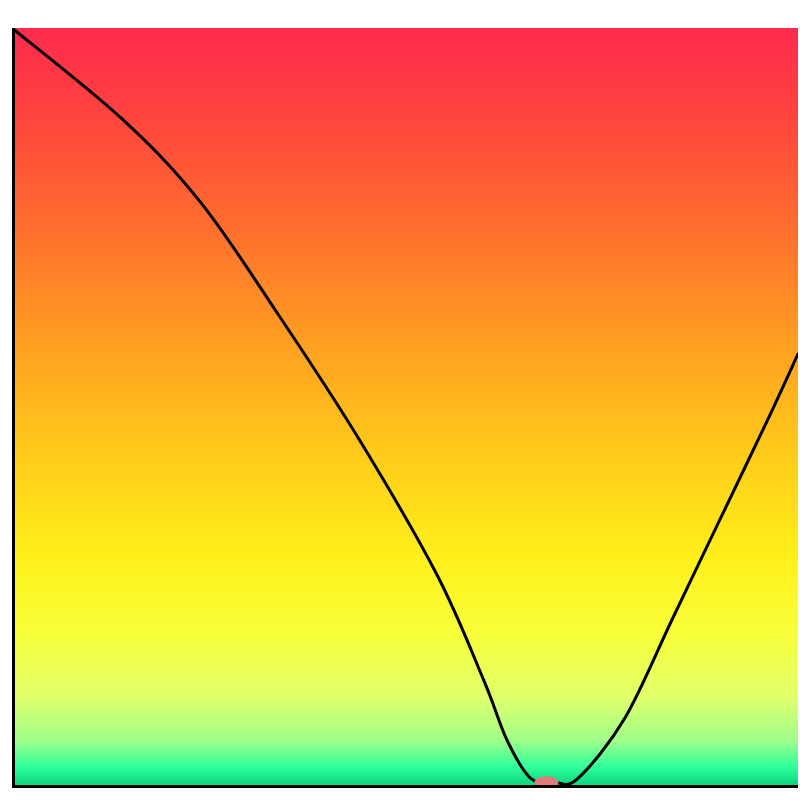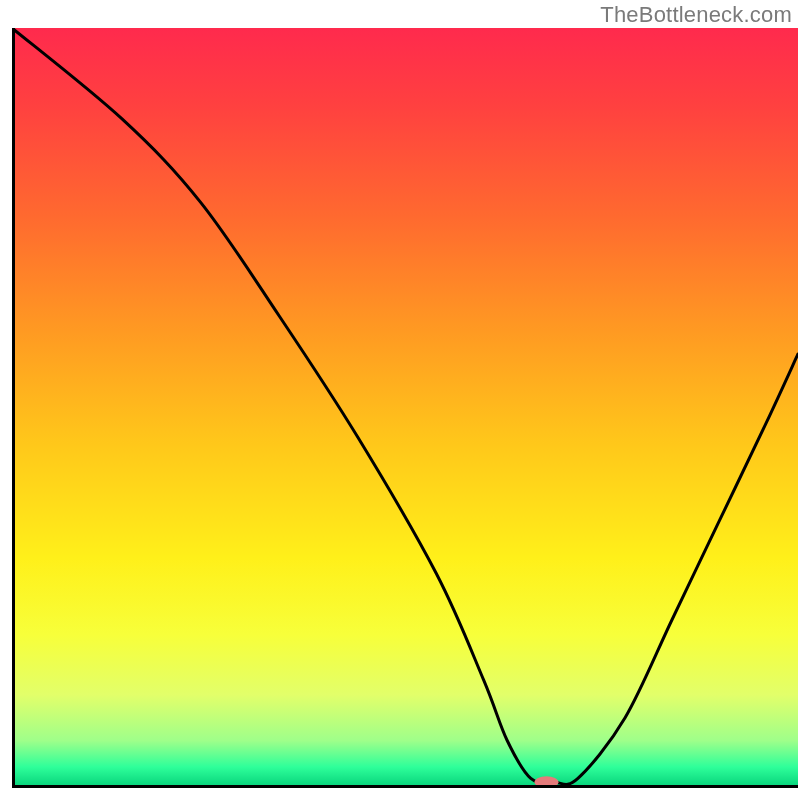--- a/index.html
+++ b/index.html
@@ -63,14 +63,13 @@
 
     <g clip-path="url(#plot-clip)">
       <path fill="none" stroke="#000000" stroke-width="3" stroke-linejoin="round" stroke-linecap="round" d="M 12.00 28.00 C 30.34 43.16, 90.60 89.90, 122.04 118.96 C 153.48 148.02, 174.44 169.49, 200.64 202.34 C 226.84 235.19, 253.04 276.88, 279.24 316.04 C 305.44 355.20, 331.64 394.37, 357.84 437.32 C 384.04 480.27, 415.48 533.33, 436.44 573.76 C 457.40 614.19, 471.81 652.09, 483.60 679.88 C 495.39 707.67, 499.32 724.10, 507.18 740.52 C 515.04 756.94, 522.90 771.47, 530.76 778.42 C 538.62 785.37, 546.48 782.21, 554.34 782.21 C 562.20 782.21, 566.13 789.16, 577.92 778.42 C 589.71 767.68, 609.36 744.31, 625.08 717.78 C 640.80 691.25, 656.52 652.09, 672.24 619.24 C 687.96 586.39, 703.68 553.55, 719.40 520.70 C 735.12 487.85, 753.46 449.95, 766.56 422.16 C 779.66 394.37, 792.76 365.31, 798.00 353.94"></path>
       <ellipse cx="546.48" cy="782.21" rx="12" ry="6" fill="#e47b7b"></ellipse>
     </g>
 
     <line x1="13.5" y1="28" x2="13.5" y2="786" stroke="#000" stroke-width="3"></line>
     <line x1="12" y1="786.5" x2="798" y2="786.5" stroke="#000" stroke-width="3"></line>
   </svg>
 
-  <div class="watermark">TheBottleneck.com</div>
 </div>
 
 </body></html>

